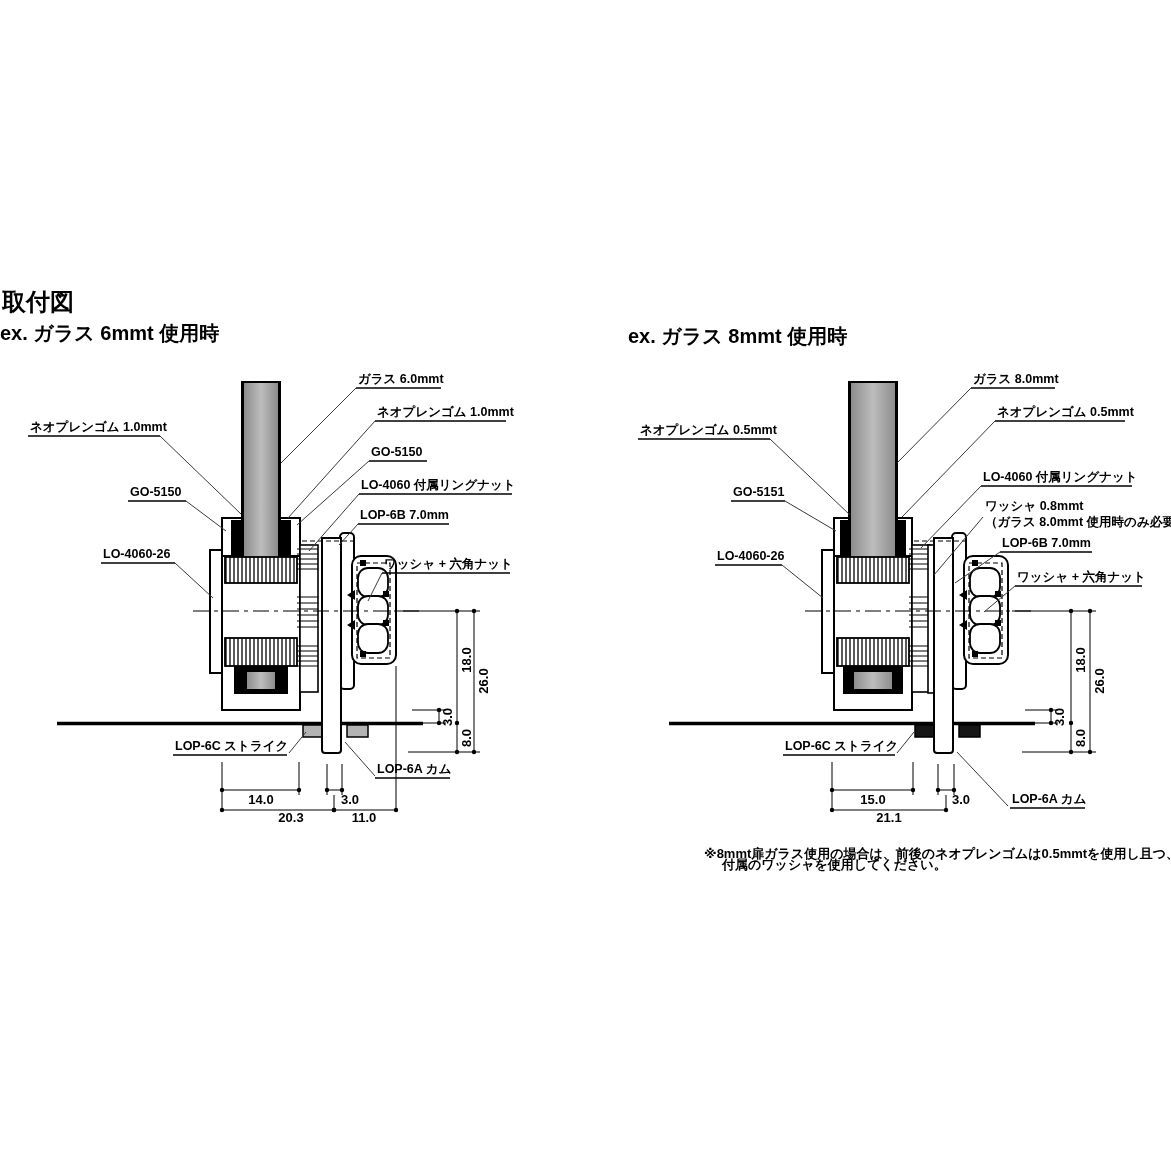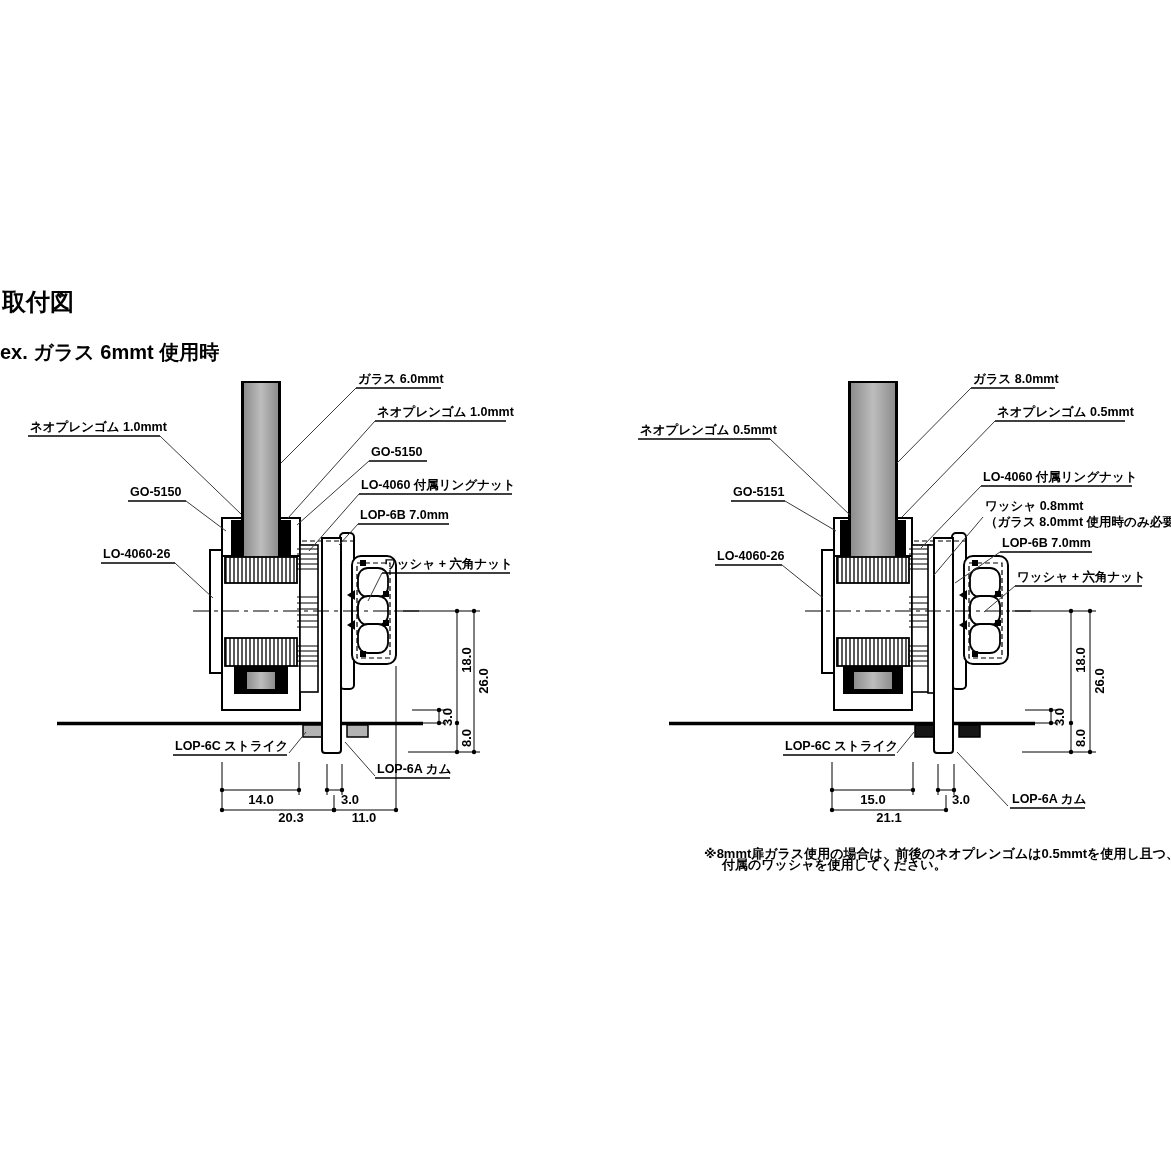--- a/index.html
+++ b/index.html
@@ -12,21 +12,22 @@
   svg{position:absolute;left:0;top:0;}
   svg text{font-family:"Liberation Sans","DejaVu Sans",sans-serif;font-weight:bold;fill:#000;}
   text.lbl{font-size:12.5px;}
   text.dimtxt{font-size:13px;}
 </style>
 </head>
 <body>
 
 <div id="canvas">
   <div class="t title" style="left:2px;top:286px">取付図</div>
-  <div class="t subtitle" style="left:0px;top:339px">ex. ガラス 6mmt 使用時</div>
+  <div class="t subtitle" style="left:0px;top:320px">ex. ガラス 6mmt 使用時</div>
+  <div class="t subtitle" style="left:628px;top:323px">ex. ガラス 8mmt 使用時</div>
   <div class="t foot" style="left:704px;top:845px">※8mmt扉ガラス使用の場合は、前後のネオプレンゴムは0.5mmtを使用し且つ、</div>
   <div class="t foot" style="left:722px;top:856px">付属のワッシャを使用してください。</div>
 
   <svg id="dwg" width="1171" height="1171" viewBox="0 0 1171 1171">
     <defs>
       <linearGradient id="glassGrad" x1="0" y1="0" x2="1" y2="0">
         <stop offset="0" stop-color="#8d8d8d"></stop>
         <stop offset="0.5" stop-color="#bdbdbd"></stop>
         <stop offset="1" stop-color="#8d8d8d"></stop>
       </linearGradient>

